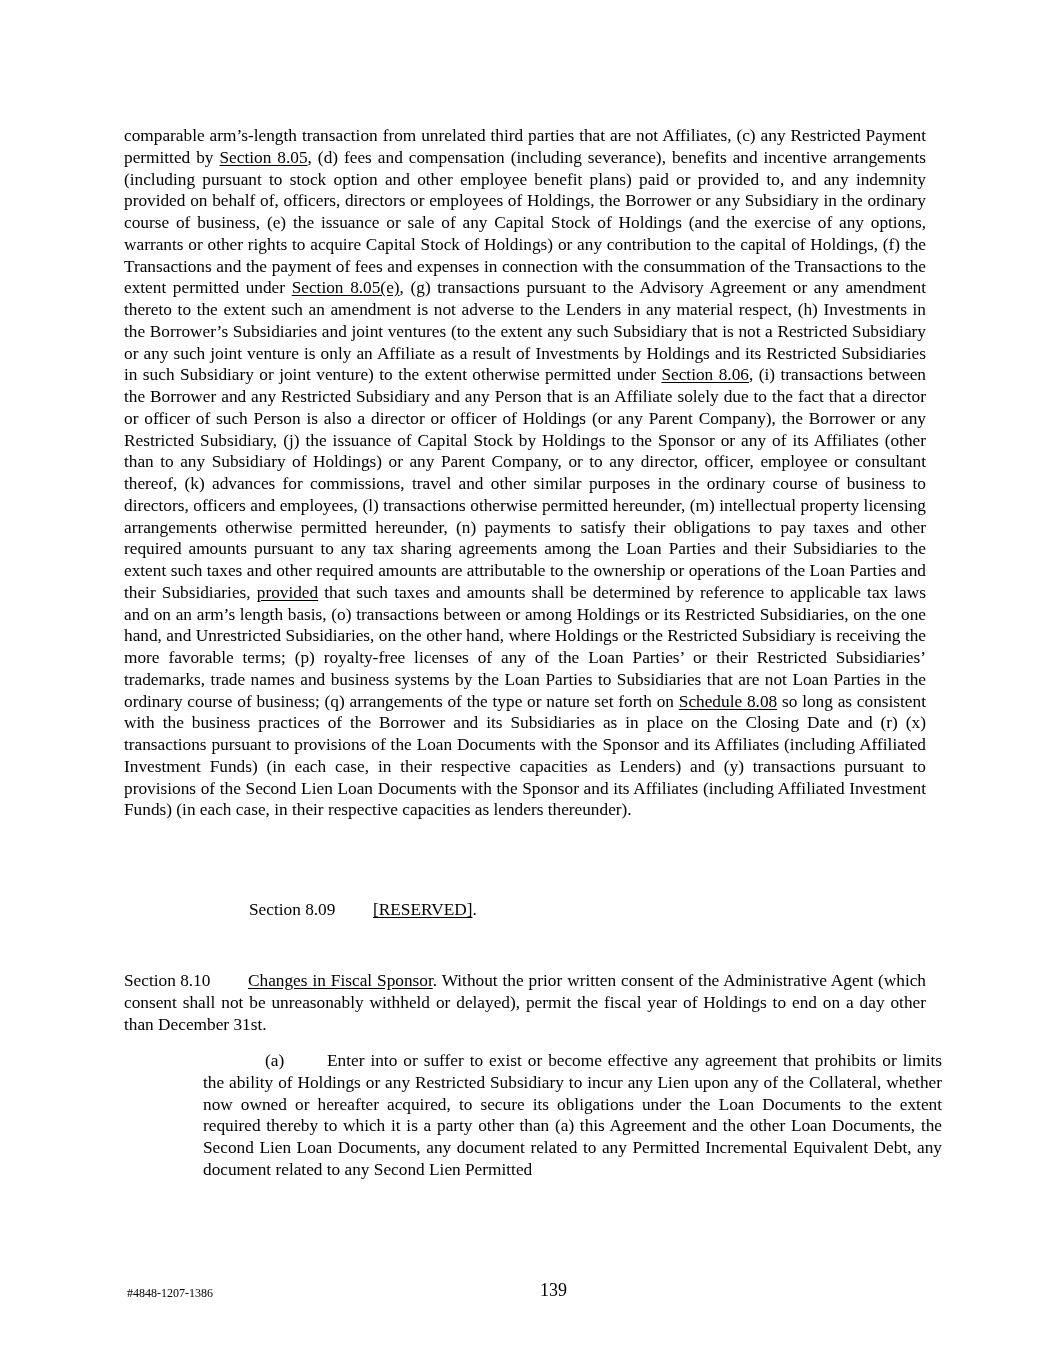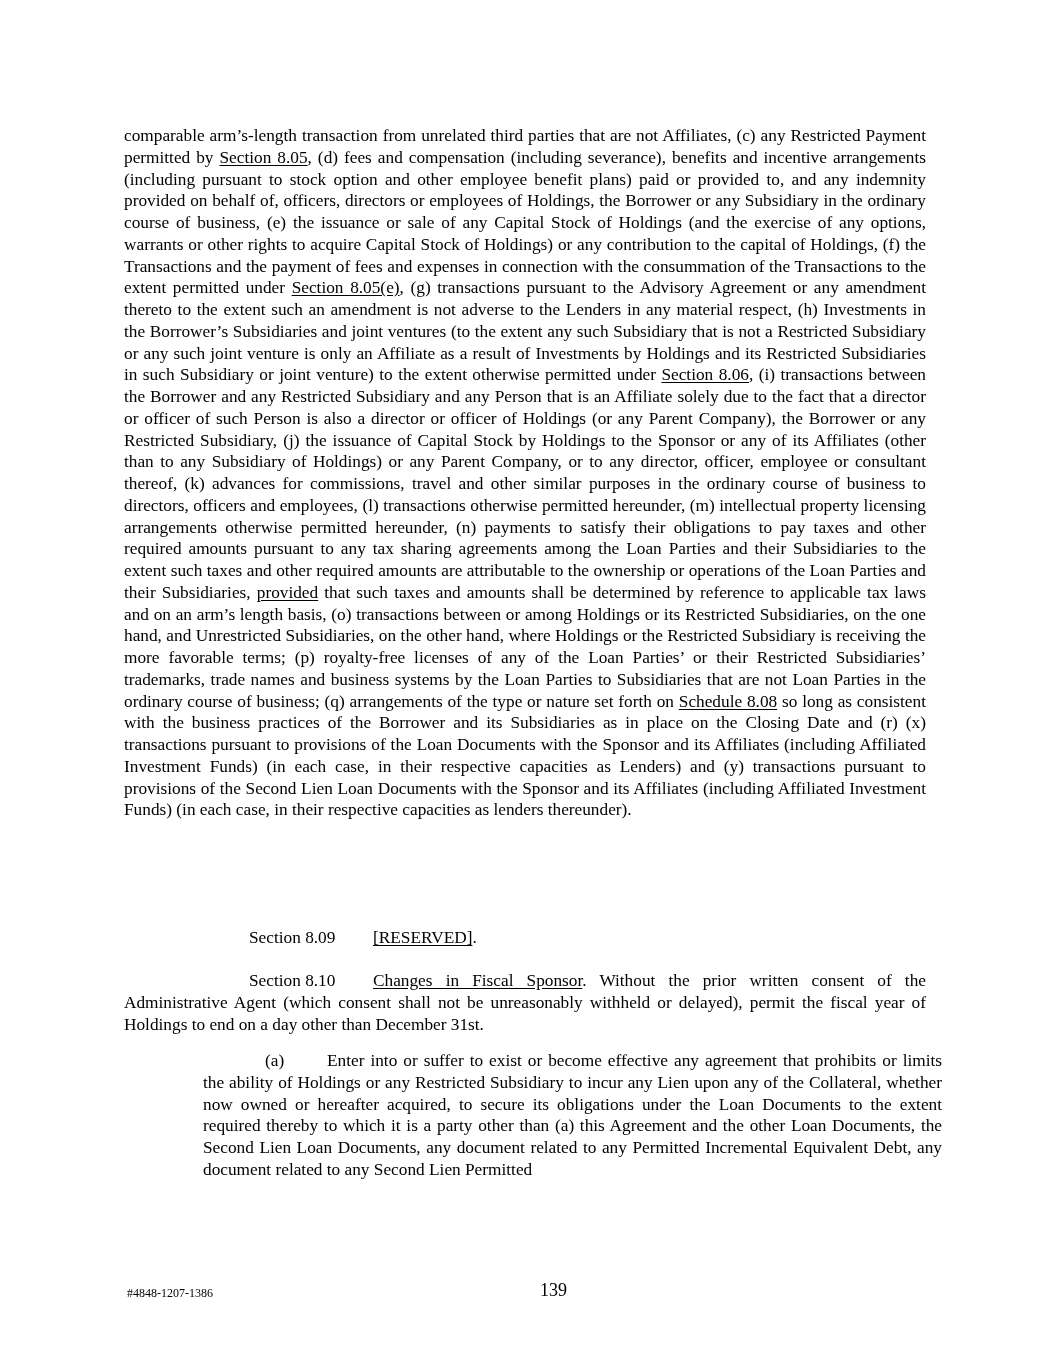--- a/index.html
+++ b/index.html
@@ -15,27 +15,27 @@
     text-align: justify; margin: 0;
   }
   .para span.u { text-decoration: underline; text-underline-offset: 2px; }
   #p-main { top: 125px; }
   .heading {
     position: absolute; left: 249px; font-size: 17.3px; line-height: 21.75px; margin: 0;
     white-space: nowrap;
   }
   .heading .num { display: inline-block; width: 124px; }
   .heading .title { text-decoration: underline; text-underline-offset: 2px; }
-  #h-809 { top: 927px; }
+  #h-809 { top: 899px; }
   #p-810 { top: 970px; }
   #h-811 { top: 1056px; }
   #p-811a { position: absolute; left: 187px; width: 739px; top: 1034px;
     font-size: 17.3px; line-height: 21.75px; text-align: justify; margin: 16px; }
   .indent-label { display: inline-block; width: 62px; margin-left: 62px; }
-  .indent-810 { display: inline-block; width: 124px; margin-left: 125px; }
+  .indent-810 { display: inline-block; width: 124px; }
   .footer-id { position: absolute; left: 127px; top: 1286px; font-size: 12px; }
   .page-num { position: absolute; left: 540px; top: 1280px; font-size: 18px; }
 </style>
 </head>
 <body>
 
 <div class="page">
 
   <p class="para" id="p-main"><span>comparable arm’s-length transaction from unrelated third parties that are not Affiliates, (c) any Restricted Payment permitted by </span><span class="u">Section 8.05</span><span>, (d) fees and compensation (including severance), benefits and incentive arrangements (including pursuant to stock option and other employee benefit plans) paid or provided to, and any indemnity provided on behalf of, officers, directors or employees of Holdings, the Borrower or any Subsidiary in the ordinary course of business, (e) the issuance or sale of any Capital Stock of Holdings (and the exercise of any options, warrants or other rights to acquire Capital Stock of Holdings) or any contribution to the capital of Holdings, (f) the Transactions and the payment of fees and expenses in connection with the consummation of the Transactions to the extent permitted under </span><span class="u">Section 8.05(e)</span><span>, (g) transactions pursuant to the Advisory Agreement or any amendment thereto to the extent such an amendment is not adverse to the Lenders in any material respect, (h) Investments in the Borrower’s Subsidiaries and joint ventures (to the extent any such Subsidiary that is not a Restricted Subsidiary or any such joint venture is only an Affiliate as a result of Investments by Holdings and its Restricted Subsidiaries in such Subsidiary or joint venture) to the extent otherwise permitted under </span><span class="u">Section 8.06</span><span>, (i) transactions between the Borrower and any Restricted Subsidiary and any Person that is an Affiliate solely due to the fact that a director or officer of such Person is also a director or officer of Holdings (or any Parent Company), the Borrower or any Restricted Subsidiary, (j) the issuance of Capital Stock by Holdings to the Sponsor or any of its Affiliates (other than to any Subsidiary of Holdings) or any Parent Company, or to any director, officer, employee or consultant thereof, (k) advances for commissions, travel and other similar purposes in the ordinary course of business to directors, officers and employees, (l) transactions otherwise permitted hereunder, (m) intellectual property licensing arrangements otherwise permitted hereunder, (n) payments to satisfy their obligations to pay taxes and other required amounts pursuant to any tax sharing agreements among the Loan Parties and their Subsidiaries to the extent such taxes and other required amounts are attributable to the ownership or operations of the Loan Parties and their Subsidiaries, </span><span class="u">provided</span><span> that such taxes and amounts shall be determined by reference to applicable tax laws and on an arm’s length basis, (o) transactions between or among Holdings or its Restricted Subsidiaries, on the one hand, and Unrestricted Subsidiaries, on the other hand, where Holdings or the Restricted Subsidiary is receiving the more favorable terms; (p) royalty-free licenses of any of the Loan Parties’ or their Restricted Subsidiaries’ trademarks, trade names and business systems by the Loan Parties to Subsidiaries that are not Loan Parties in the ordinary course of business; (q) arrangements of the type or nature set forth on </span><span class="u">Schedule 8.08</span><span> so long as consistent with the business practices of the Borrower and its Subsidiaries as in place on the Closing Date and (r) (x) transactions pursuant to provisions of the Loan Documents with the Sponsor and its Affiliates (including Affiliated Investment Funds) (in each case, in their respective capacities as Lenders) and (y) transactions pursuant to provisions of the Second Lien Loan Documents with the Sponsor and its Affiliates (including Affiliated Investment Funds) (in each case, in their respective capacities as lenders thereunder).</span></p>
 

